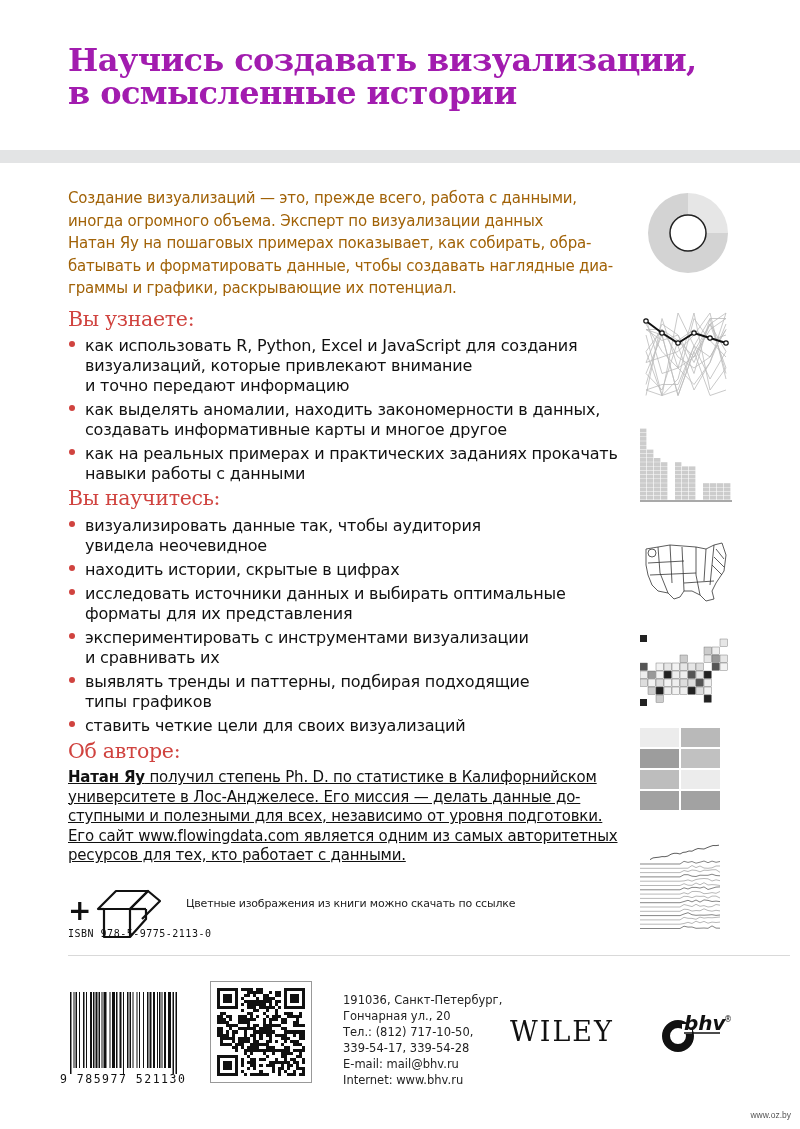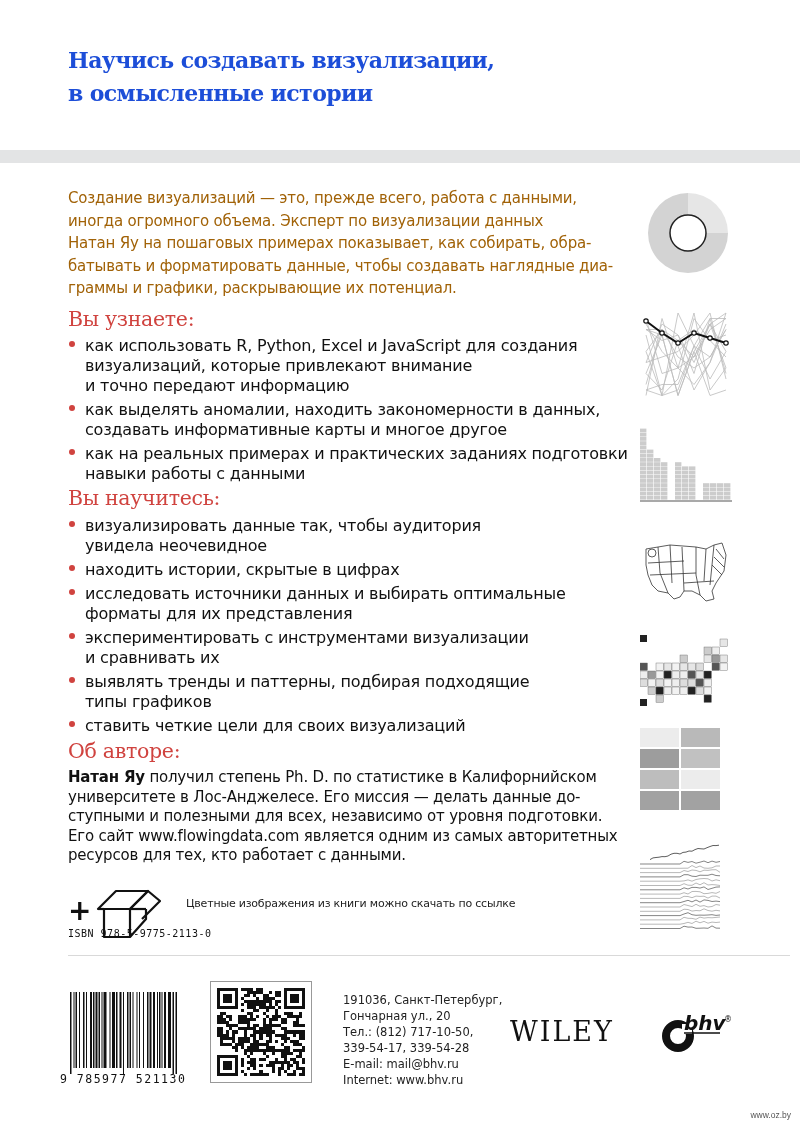--- a/index.html
+++ b/index.html
@@ -1,33 +1,33 @@
 <!DOCTYPE html>
 <html><head>
 <meta charset="utf-8">
 <style>
   html, body { margin:0; padding:0; background:#ffffff; }
   body { width:800px; height:1129px; position:relative; overflow:hidden; font-family:"DejaVu Sans", sans-serif; color:#1a1a1a; }
 
-  .title { position:absolute; left:68px; top:44px; width:560px; font-family:"DejaVu Serif", serif; font-weight:bold; font-size:22px; line-height:33px; color:#1d4ed8; letter-spacing:-0.6px; }
+  .title { position:absolute; left:68px; top:44px; width:560px; font-family:"DejaVu Serif", serif; font-weight:bold; font-size:32px; line-height:33px; color:#a21caf; letter-spacing:-0.6px; }
   .title div { white-space:nowrap; }
 
   .band { position:absolute; left:0; top:150px; width:800px; height:13px; background:#e3e4e5; }
 
   .intro { position:absolute; left:68px; top:187px; width:560px; font-size:15px; line-height:22.5px; color:#a16207; letter-spacing:-0.2px; }
   .intro div { white-space:nowrap; }
 
   .h2 { position:absolute; left:68px; font-family:"DejaVu Serif", serif; font-size:20.5px; color:#d0433f; letter-spacing:-0.3px; }
 
   .list { position:absolute; left:68px; width:560px; margin:0; padding:0; list-style:none; }
   .list li { position:relative; padding-left:17px; font-size:16px; line-height:20px; color:#111; margin-bottom:4px; letter-spacing:-0.2px; }
   .list li .bl { display:block; white-space:nowrap; }
   .list li .dot { position:absolute; left:1px; top:5px; width:6px; height:6px; border-radius:50%; background:#d0433f; }
 
-  .about { position:absolute; left:68px; top:768px; width:560px; font-size:15px; line-height:19.5px; color:#111; letter-spacing:-0.2px; }
+  .about { position:absolute; left:68px; top:768px; width:560px; font-size:15px; line-height:19.5px; color:#111; letter-spacing:-0.2px;text-decoration:underline; }
   .about div { white-space:nowrap; }
   .about b { font-weight:bold; }
 
   .dl { position:absolute; left:68px; top:885px; width:560px; height:60px; }
   .dl .plus { position:absolute; left:0; top:12px; font-size:28px; font-weight:bold; line-height:28px; color:#111; }
   .dl svg.box { position:absolute; left:22px; top:0; }
   .dl .txt { position:absolute; left:118px; top:10px; font-size:11px; line-height:18.5px; color:#222; letter-spacing:-0.2px; white-space:nowrap; }
 
   .rule { position:absolute; left:68px; top:955px; width:722px; height:1px; background:#d9d9d9; }
 
@@ -74,21 +74,21 @@
     <span class="bl">визуализаций, которые привлекают внимание</span>
     <span class="bl">и точно передают информацию</span>
   </li>
   <li>
       <span class="dot"></span>
     <span class="bl">как выделять аномалии, находить закономерности в данных,</span>
     <span class="bl">создавать информативные карты и многое другое</span>
   </li>
   <li>
       <span class="dot"></span>
-    <span class="bl">как на реальных примерах и практических заданиях подготовки</span>
+    <span class="bl">как на реальных примерах и практических заданиях прокачать</span>
     <span class="bl">навыки работы с данными</span>
   </li>
 </ul>
 
 <div class="h2" style="top:486px;">Вы научитесь:</div>
 <ul class="list" style="top:516px;">
   <li>
       <span class="dot"></span>
     <span class="bl">визуализировать данные так, чтобы аудитория</span>
     <span class="bl">увидела неочевидное</span>

